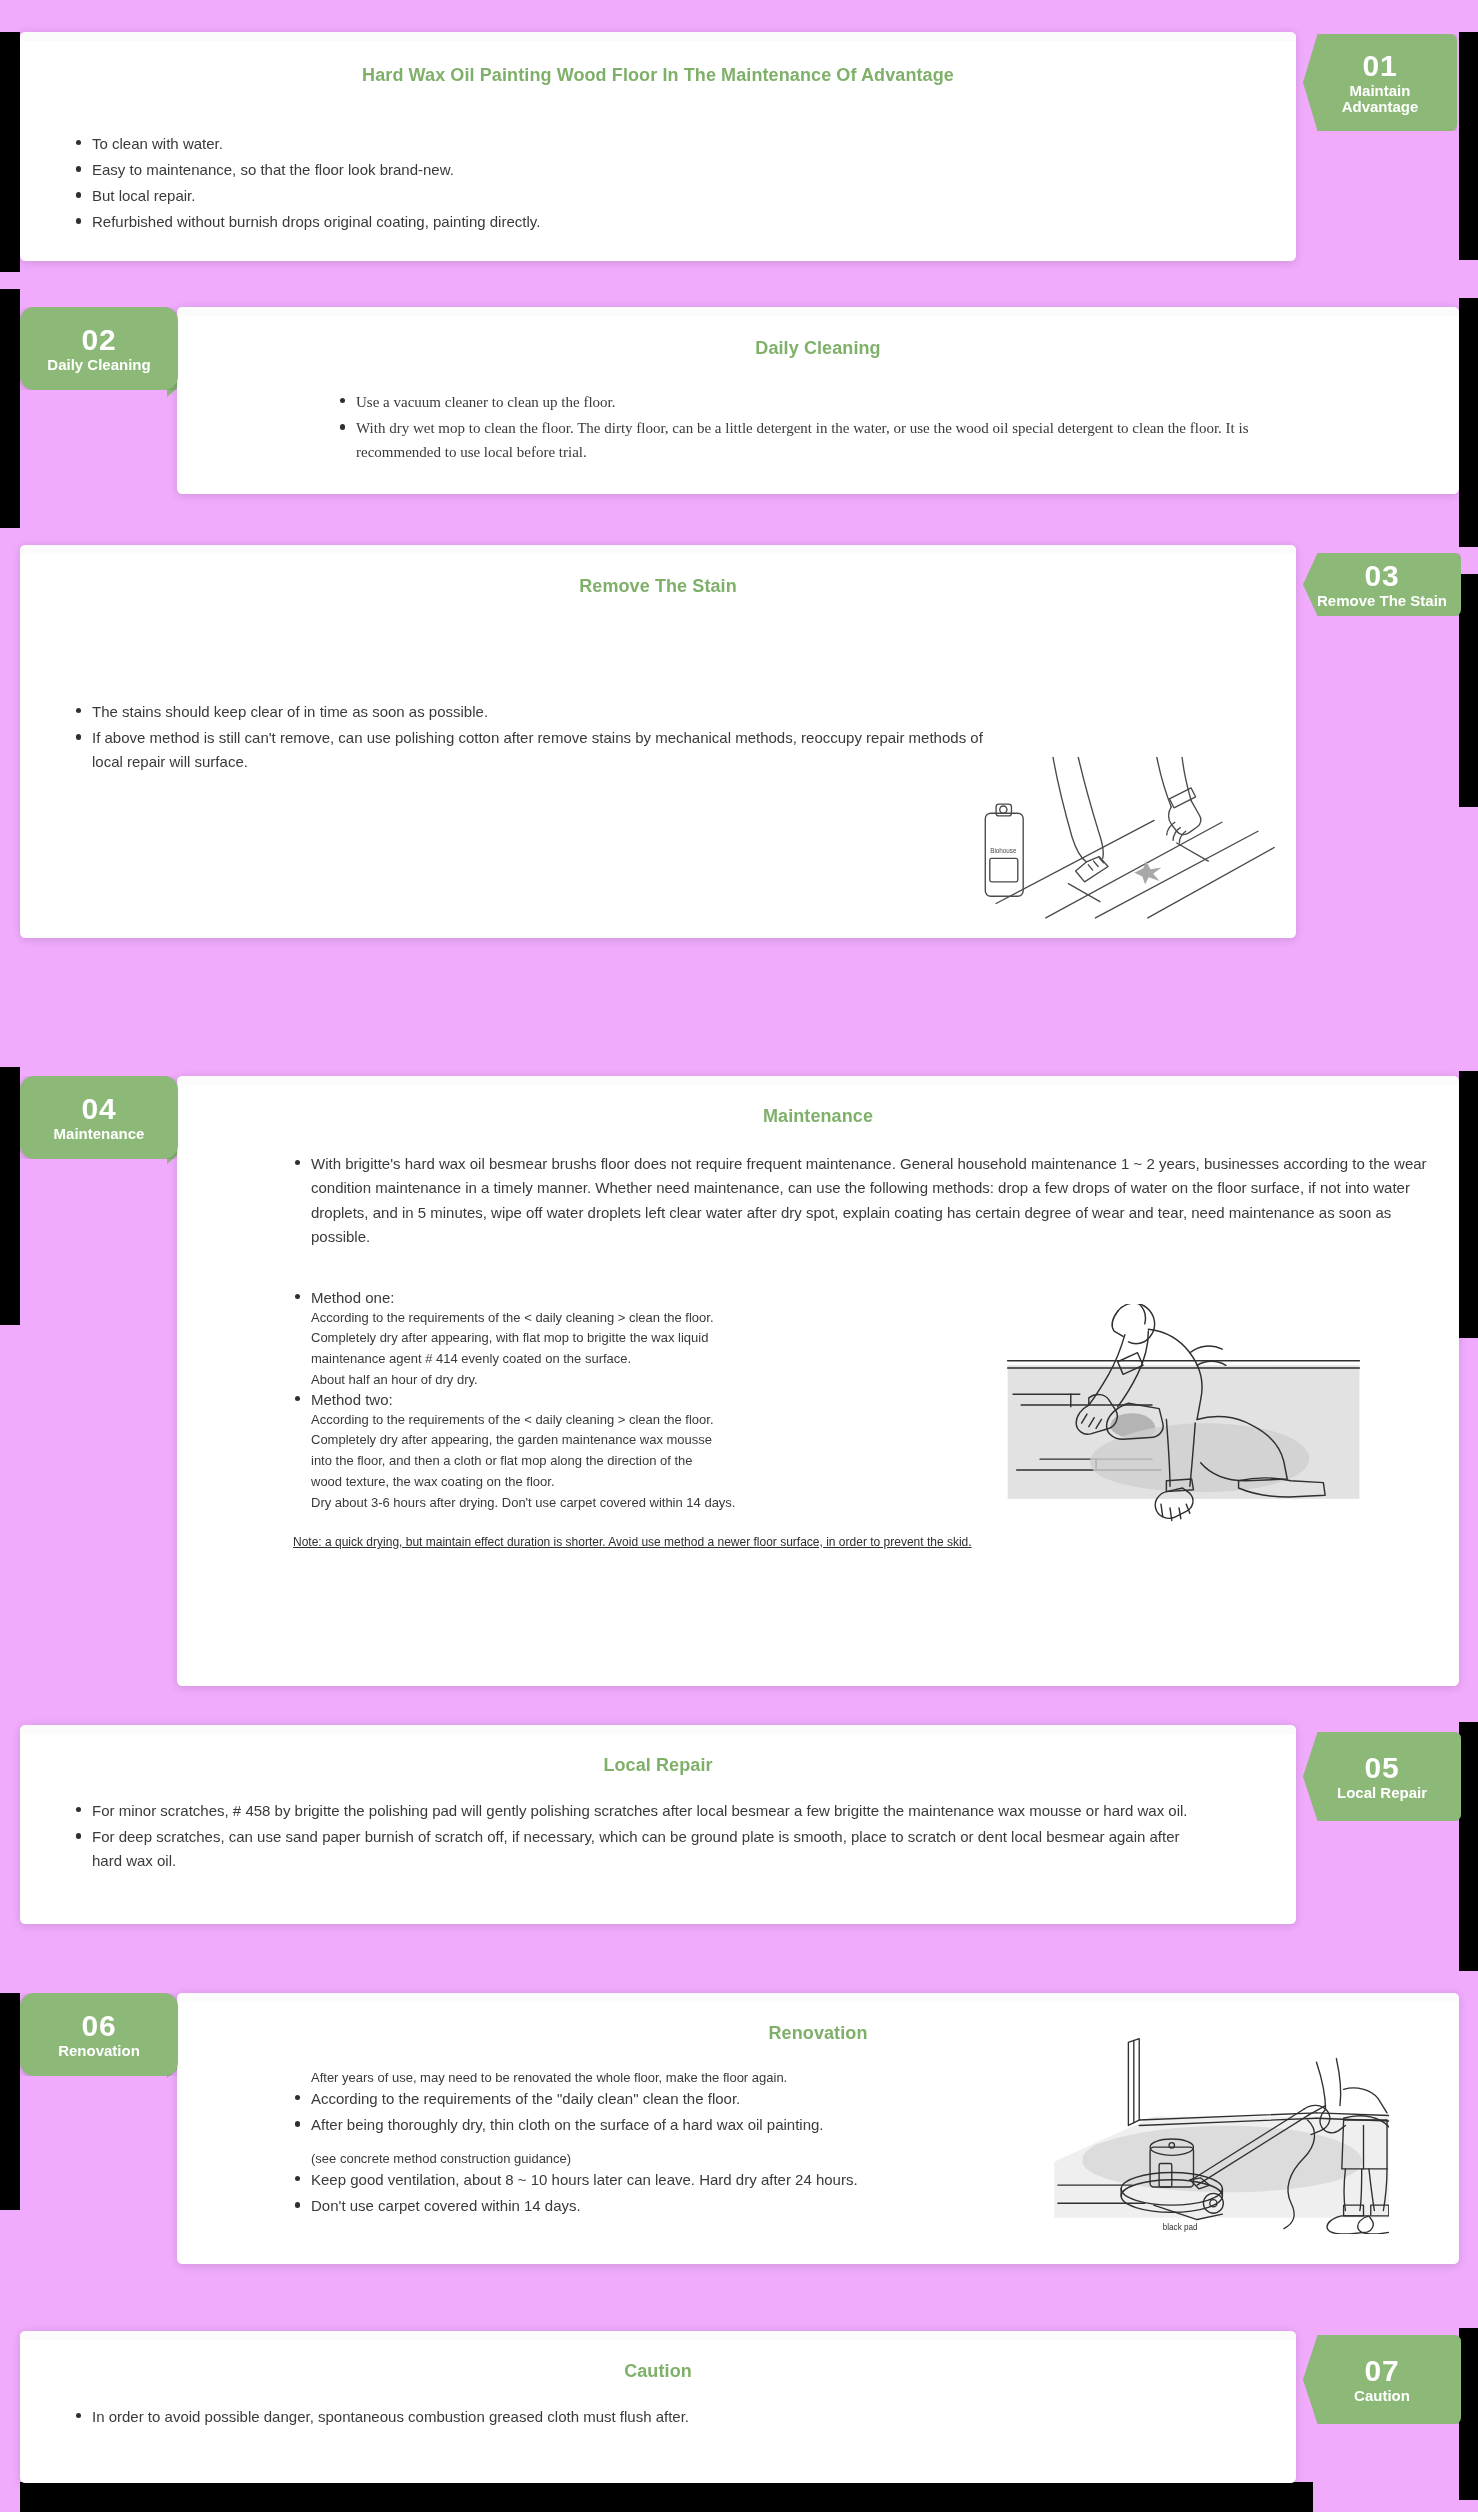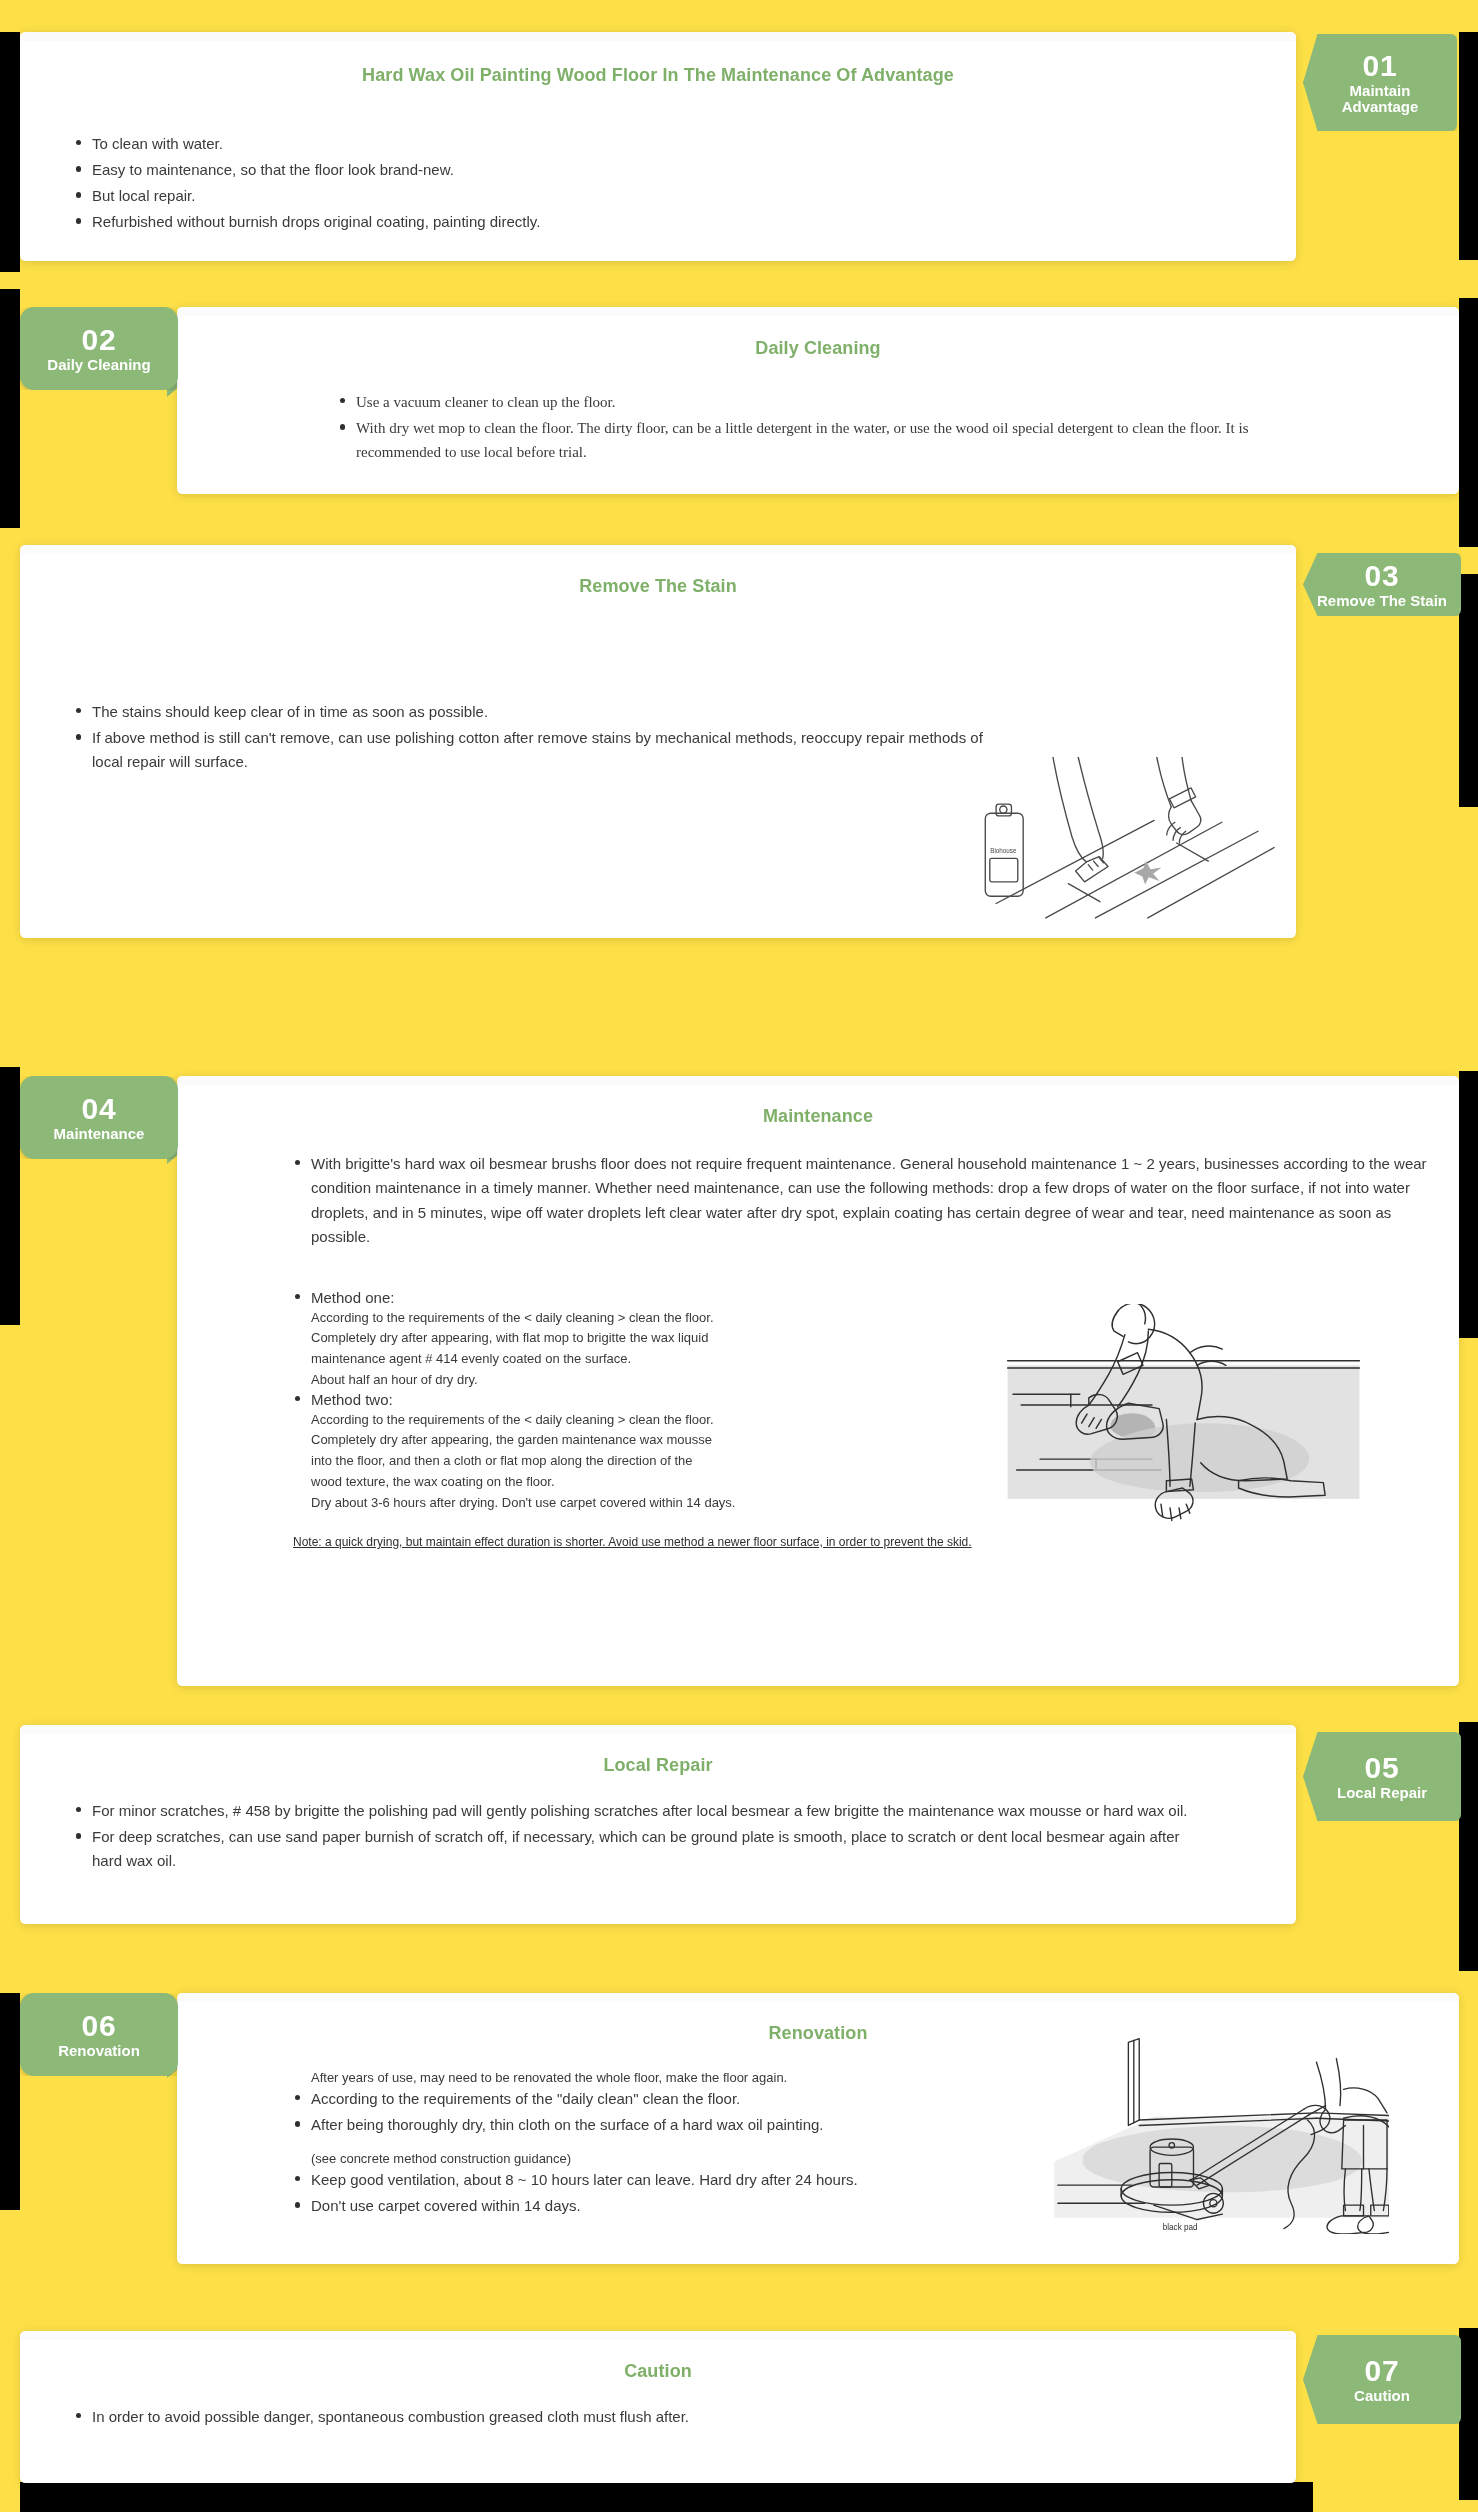--- a/index.html
+++ b/index.html
@@ -8,21 +8,21 @@
     width: 1479px;
     height: 2512px;
     background: #ffffff;
     font-family: "Liberation Sans", sans-serif;
   }
 
   #page {
     position: relative;
     width: 1479px;
     height: 2512px;
-    background: #fde047;
+    background: #f0abfc;
     overflow: hidden;
   }
 
   
   .edge-strip {
     position: absolute;
     background: #000000;
     z-index: 0;
   }
 

